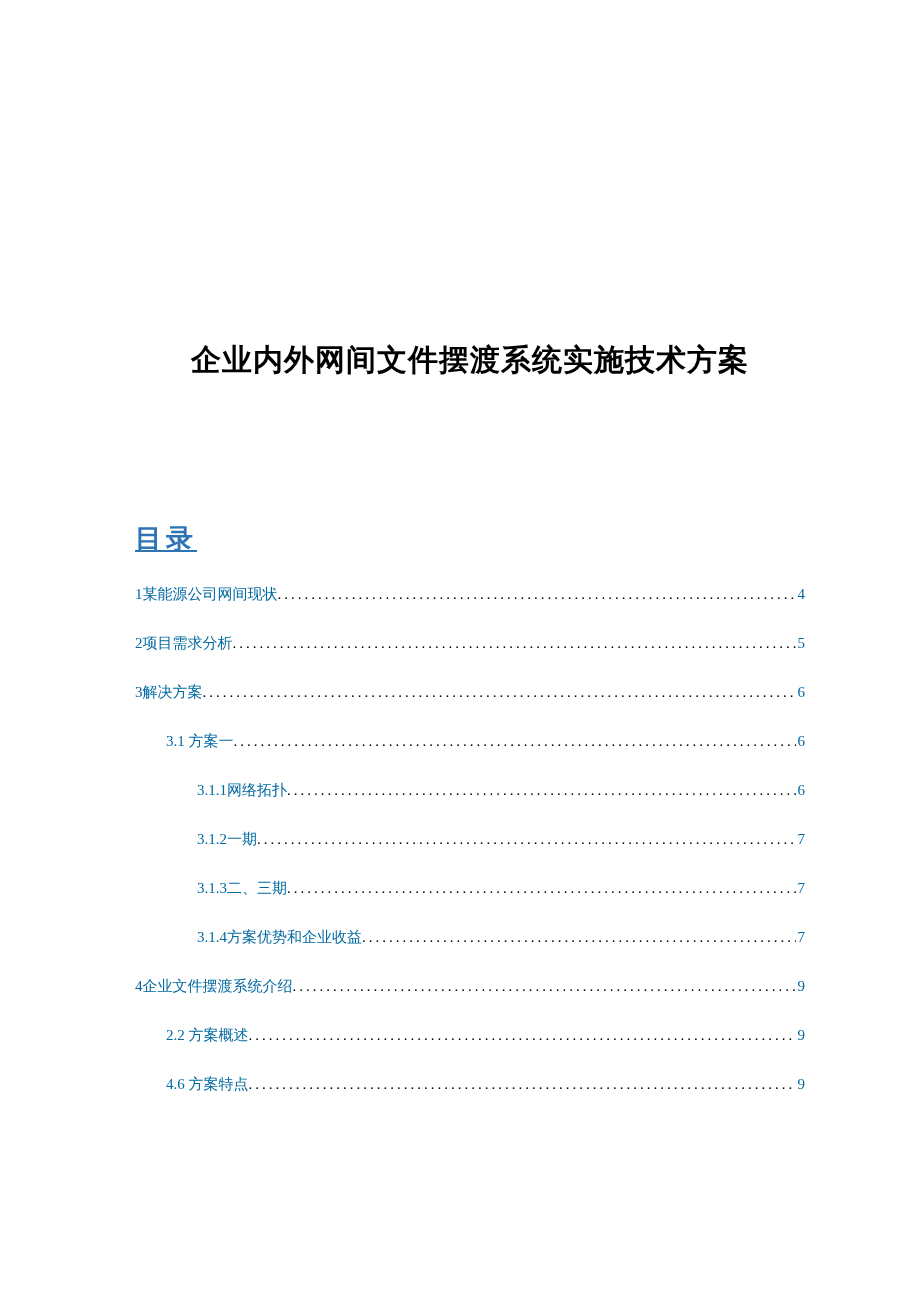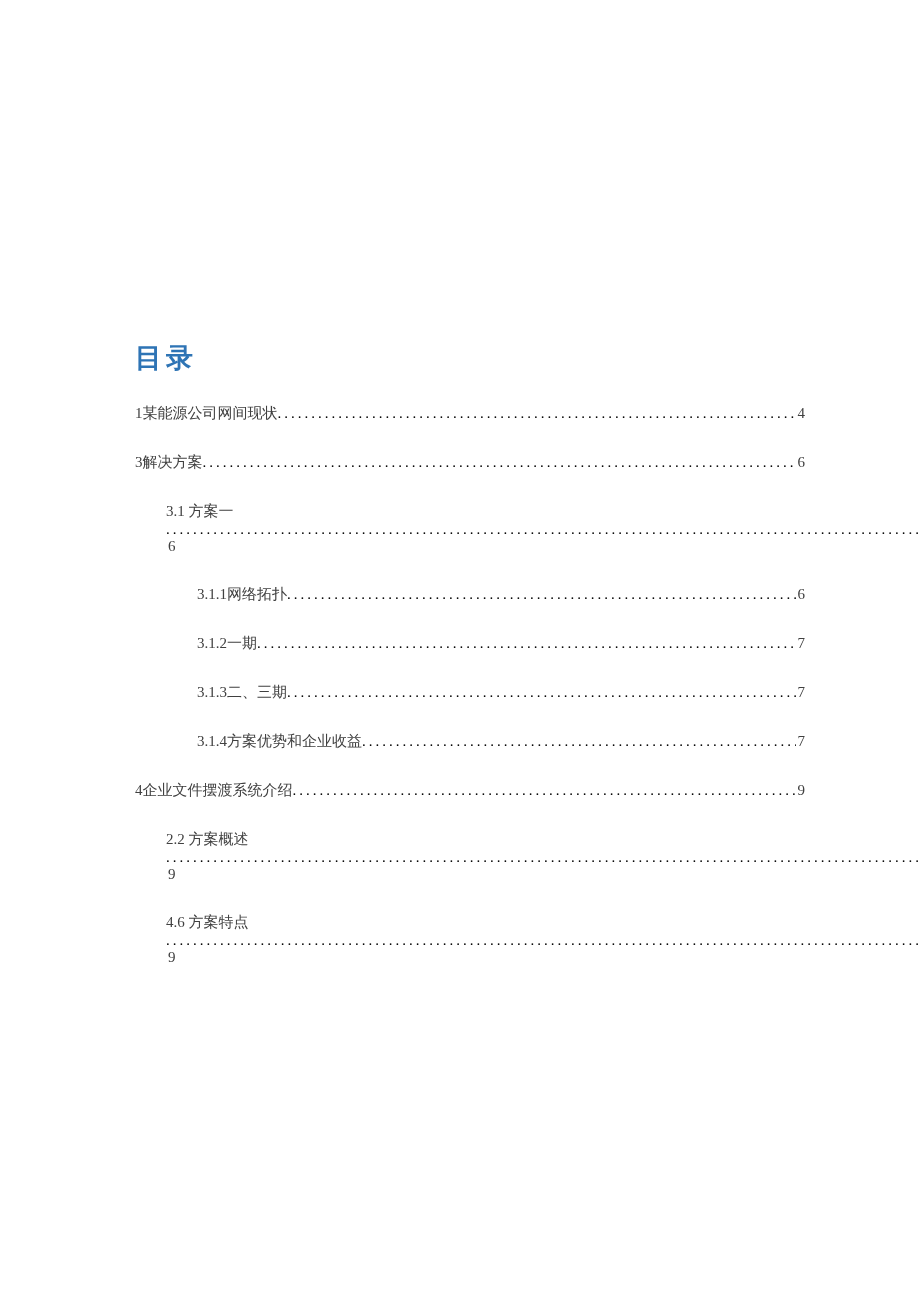--- a/index.html
+++ b/index.html
@@ -25,36 +25,36 @@
       font-family: "SimHei", "黑体", sans-serif;
       letter-spacing: 1px;
       margin-bottom: 140px;
     }
     .toc-heading {
       font-size: 27px;
       color: #2e74b5;
       font-family: "SimSun", "宋体", serif;
       margin-bottom: 28px;
       letter-spacing: 4px;
+      text-decoration: underline;
     }
     .toc-list {
       list-style: none;
     }
     .toc-item {
       display: flex;
       align-items: baseline;
       font-size: 15px;
-      color: #404040;
+      color: #0369a1;
       margin-bottom: 30px;
       white-space: nowrap;
       font-family: "SimSun", "宋体", serif;
     }
     .toc-item.level-2 {
       padding-left: 31px;
-      flex-direction: column;
     }
     .toc-item.level-3 {
       padding-left: 62px;
     }
     .toc-label {
       flex: 0 0 auto;
     }
     .toc-dots {
       flex: 1 1 auto;
       overflow: hidden;
@@ -66,28 +66,34 @@
     }
     .toc-page {
       flex: 0 0 auto;
       padding-left: 2px;
     }
   </style>
 </head>
 <body>
 
 <div class="page">
+  <h1 class="doc-title">企业内外网间文件摆渡系统实施技术方案</h1>
 
   <h2 class="toc-heading">目录</h2>
 
   <ul class="toc-list" id="toc-list">
       <li class="toc-item level-1">
         <span class="toc-label">1某能源公司网间现状</span>
         <span class="toc-dots"></span>
         <span class="toc-page">4</span>
+      </li>
+      <li class="toc-item level-1">
+        <span class="toc-label">2项目需求分析</span>
+        <span class="toc-dots"></span>
+        <span class="toc-page">5</span>
       </li>
       <li class="toc-item level-1">
         <span class="toc-label">3解决方案</span>
         <span class="toc-dots"></span>
         <span class="toc-page">6</span>
       </li>
       <li class="toc-item level-2">
         <span class="toc-label">3.1 方案一</span>
         <span class="toc-dots"></span>
         <span class="toc-page">6</span>

